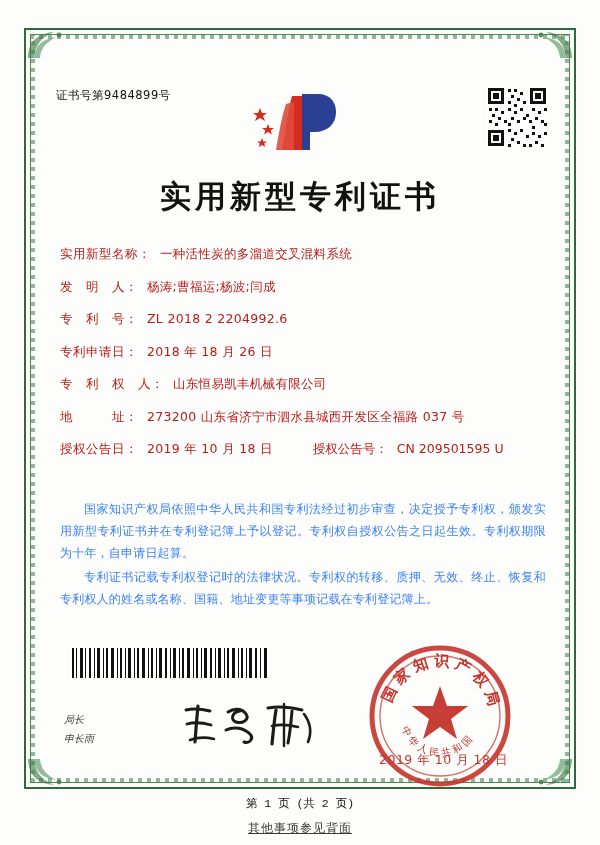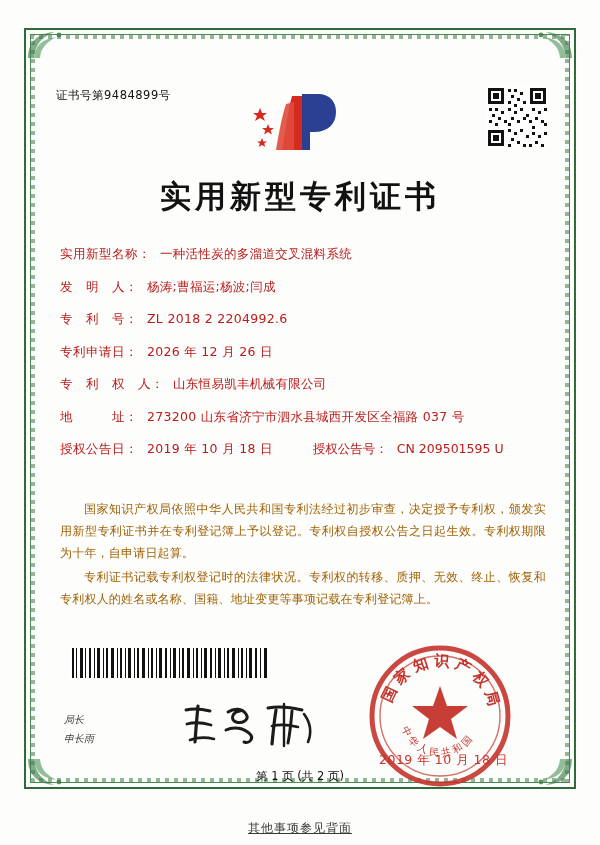--- a/index.html
+++ b/index.html
@@ -149,21 +149,21 @@
   }
 
   
   .paras {
     position: absolute;
     left: 60px;
     right: 54px;
     top: 498px;
     font-size: 12px;
     line-height: 22px;
-    color: #a16207;
+    color: #3b82f6;
     text-align: justify;
   }
   .paras p {
     margin: 0 0 2px 0;
     text-indent: 24px;
     letter-spacing: .2px;
   }
 
   
   .barcode {
@@ -206,24 +206,25 @@
     top: 752px;
     font-size: 12.5px;
     color: #c4342c;
     letter-spacing: .5px;
   }
 
   
   .page-no {
     position: absolute;
     left: 0; right: 0;
-    top: 769px;
+    top: 796px;
     text-align: center;
     font-size: 11.5px;
     color: #111;
+    font-family: Liberation Mono, monospace;
   }
   .footnote {
     position: absolute;
     left: 0; right: 0;
     top: 820px;
     text-align: center;
     font-size: 12px;
     letter-spacing: 1px;
     color: #3a3a3a;
     text-decoration: underline;
@@ -363,21 +364,21 @@
     <div class="row">
       <span class="label">发　明　人：</span>
       <span class="value">杨涛;曹福运;杨波;闫成</span>
     </div>
     <div class="row">
       <span class="label">专　利　号：</span>
       <span class="value">ZL 2018 2 2204992.6</span>
     </div>
     <div class="row">
       <span class="label">专利申请日：</span>
-      <span class="value">2026 年 12 月 26 日</span>
+      <span class="value">2018 年 18 月 26 日</span>
     </div>
     <div class="row">
       <span class="label">专　利　权　人：</span>
       <span class="value">山东恒易凯丰机械有限公司</span>
     </div>
     <div class="row">
       <span class="label">地　　　址：</span>
       <span class="value">273200 山东省济宁市泗水县城西开发区全福路 037 号</span>
     </div>
     <div class="row split">

